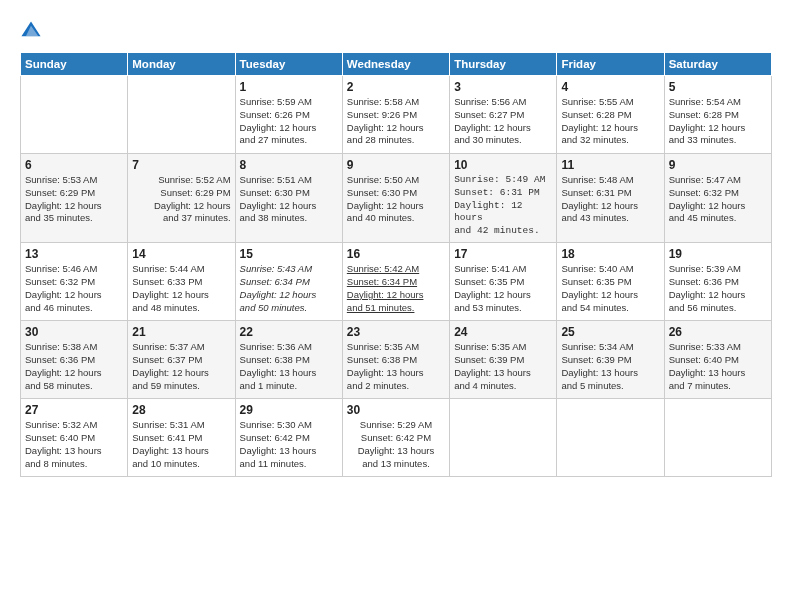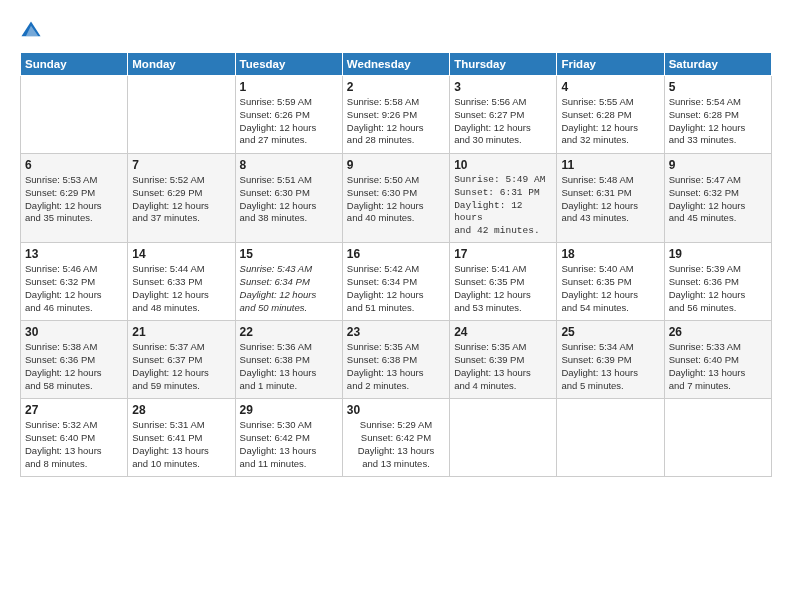--- a/index.html
+++ b/index.html
@@ -177,21 +177,21 @@
         <tr>
           <td>
             <span class="day-num">6</span>
             <div class="day-detail" style="white-space: pre-line;">Sunrise: 5:53 AM
 Sunset: 6:29 PM
 Daylight: 12 hours
 and 35 minutes.</div>
           </td>
           <td>
             <span class="day-num">7</span>
-            <div class="day-detail" style="white-space: pre-line;">Sunrise: 5:52 AM
+            <div class="day-detail" style="white-space: pre-line; text-align: right;">Sunrise: 5:52 AM
 Sunset: 6:29 PM
 Daylight: 12 hours
 and 37 minutes.</div>
           </td>
           <td>
             <span class="day-num">8</span>
             <div class="day-detail" style="white-space: pre-line;">Sunrise: 5:51 AM
 Sunset: 6:30 PM
 Daylight: 12 hours
 and 38 minutes.</div>
@@ -242,21 +242,21 @@
           </td>
           <td>
             <span class="day-num">15</span>
             <div class="day-detail" style="white-space: pre-line; font-style: italic;">Sunrise: 5:43 AM
 Sunset: 6:34 PM
 Daylight: 12 hours
 and 50 minutes.</div>
           </td>
           <td>
             <span class="day-num">16</span>
-            <div class="day-detail" style="white-space: pre-line;">Sunrise: 5:42 AM
+            <div class="day-detail" style="white-space: pre-line; text-decoration: underline;">Sunrise: 5:42 AM
 Sunset: 6:34 PM
 Daylight: 12 hours
 and 51 minutes.</div>
           </td>
           <td>
             <span class="day-num">17</span>
             <div class="day-detail" style="white-space: pre-line;">Sunrise: 5:41 AM
 Sunset: 6:35 PM
 Daylight: 12 hours
 and 53 minutes.</div>

